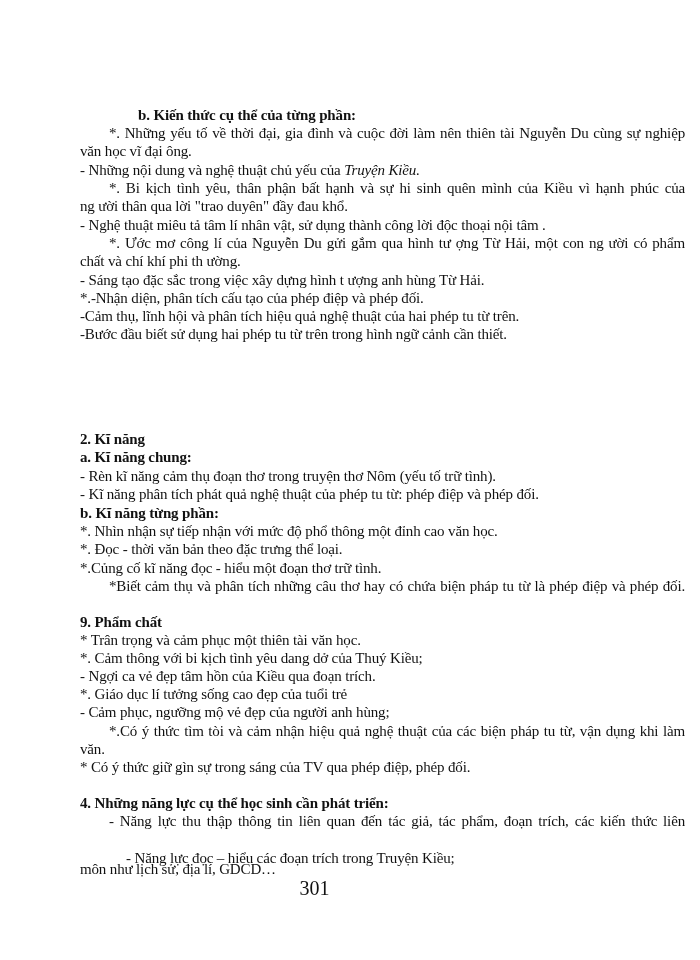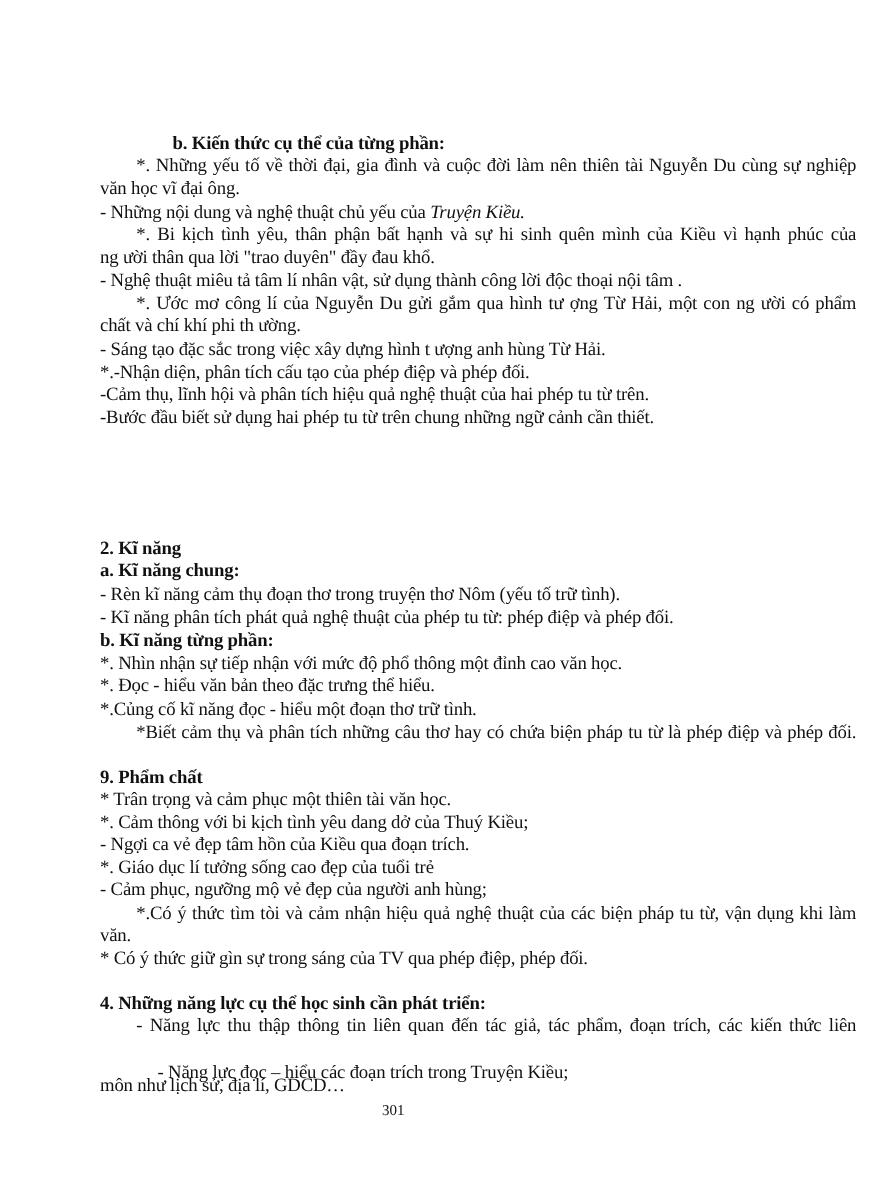--- a/index.html
+++ b/index.html
@@ -5,49 +5,49 @@
   html, body { margin: 0; padding: 0; background: #ffffff; }
   body { width: 700px; height: 960px; position: relative; overflow: hidden;
          font-family: "Liberation Serif", "DejaVu Serif", serif; color: #111; }
   .ln { position: absolute; left: 80px; width: 576px; font-size: 15px; line-height: 18px;
         white-space: nowrap; letter-spacing: -0.15px; }
   .j { text-align: justify; text-align-last: justify; white-space: normal; margin-left: 29px; }
   .b { font-weight: bold; }
   .ind1 { left: 138px; width: auto; }
   .ind2 { left: 126px; width: auto; }
   .pg { position: absolute; left: 0; width: 629px; text-align: center; top: 879px;
-        font-size: 12px; line-height: 18px; }
+        font-size: 20px; line-height: 18px; }
   i { font-style: italic; }
 </style>
 </head>
 <body>
 
 <div>
 
   <div class="ln b ind1" style="top:106px">b. Kiến thức cụ thể của từng phần:</div>
   <div class="ln j" style="top:124px">*. Những yếu tố về thời đại, gia đình và cuộc đời làm nên thiên tài Nguyễn Du cùng sự nghiệp</div>
   <div class="ln" style="top:142px">văn học vĩ đại ông.</div>
   <div class="ln" style="top:161px"><span>- Những nội dung và nghệ thuật chủ yếu của </span><i>Truyện Kiều.</i></div>
   <div class="ln j" style="top:179px">*. Bi kịch tình yêu, thân phận bất hạnh và sự hi sinh quên mình của Kiều vì hạnh phúc của</div>
   <div class="ln" style="top:197px">ng   ười thân qua lời "trao duyên" đầy đau khổ.</div>
   <div class="ln" style="top:216px">- Nghệ thuật miêu tả tâm lí nhân vật, sử dụng thành công lời độc thoại nội tâm .</div>
   <div class="ln j" style="top:234px">*. Ước mơ công lí của Nguyễn Du gửi gắm qua hình tư   ợng Từ Hải, một con ng   ười có phẩm</div>
   <div class="ln" style="top:252px">chất và chí khí phi th   ường.</div>
   <div class="ln" style="top:271px">- Sáng tạo đặc sắc trong việc xây dựng hình t   ượng anh hùng Từ Hải.</div>
   <div class="ln" style="top:289px">*.-Nhận diện, phân tích cấu tạo của phép điệp và phép đối.</div>
   <div class="ln" style="top:307px">-Cảm thụ, lĩnh hội và phân tích hiệu quả nghệ thuật của hai phép tu từ trên.</div>
-  <div class="ln" style="top:325px">-Bước đầu biết sử dụng hai phép tu từ trên chung những ngữ cảnh cần thiết.</div>
+  <div class="ln" style="top:325px">-Bước đầu biết sử dụng hai phép tu từ trên trong hình ngữ cảnh cần thiết.</div>
 
   <div class="ln b" style="top:430px">2. Kĩ năng</div>
   <div class="ln b" style="top:448px">a. Kĩ năng chung:</div>
   <div class="ln" style="top:467px">- Rèn kĩ năng cảm thụ đoạn thơ trong truyện thơ Nôm (yếu tố trữ tình).</div>
   <div class="ln" style="top:485px">- Kĩ năng phân tích phát quả nghệ thuật của phép tu từ: phép điệp và phép đối.</div>
   <div class="ln b" style="top:504px">b. Kĩ năng từng phần:</div>
   <div class="ln" style="top:522px">*. Nhìn nhận sự tiếp nhận với mức độ phổ thông một đỉnh cao văn học.</div>
-  <div class="ln" style="top:540px">*. Đọc - hiểu văn  bản theo đặc trưng thể hiểu.</div>
+  <div class="ln" style="top:540px">*. Đọc - thời văn  bản theo đặc trưng thể loại.</div>
   <div class="ln" style="top:559px">*.Củng cố kĩ năng đọc - hiểu một đoạn thơ trữ tình.</div>
   <div class="ln j" style="top:577px">*Biết cảm thụ và phân tích những câu thơ hay có chứa biện pháp tu từ là phép điệp và phép đối.</div>
 
   <div class="ln b" style="top:613px">9. Phẩm chất</div>
   <div class="ln" style="top:631px">* Trân trọng và cảm phục một thiên tài văn học.</div>
   <div class="ln" style="top:649px">*. Cảm thông với bi kịch tình yêu dang dở của Thuý Kiều;</div>
   <div class="ln" style="top:667px">-  Ngợi ca vẻ đẹp tâm hồn của Kiều qua đoạn trích.</div>
   <div class="ln" style="top:685px">*. Giáo dục lí tưởng sống cao đẹp của tuổi trẻ</div>
   <div class="ln" style="top:703px">- Cảm phục, ngưỡng mộ vẻ đẹp của người anh hùng;</div>
   <div class="ln j" style="top:722px">*.Có ý thức tìm tòi và cảm nhận hiệu quả nghệ thuật của các biện pháp tu từ, vận dụng khi làm</div>

